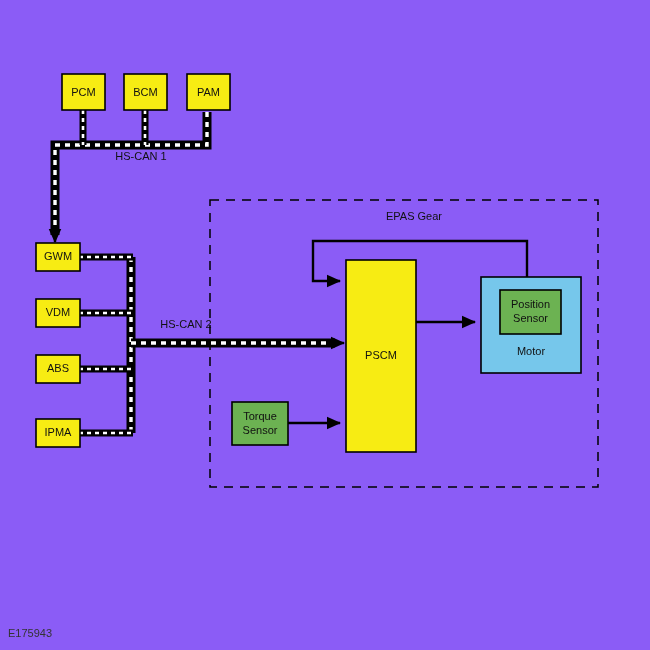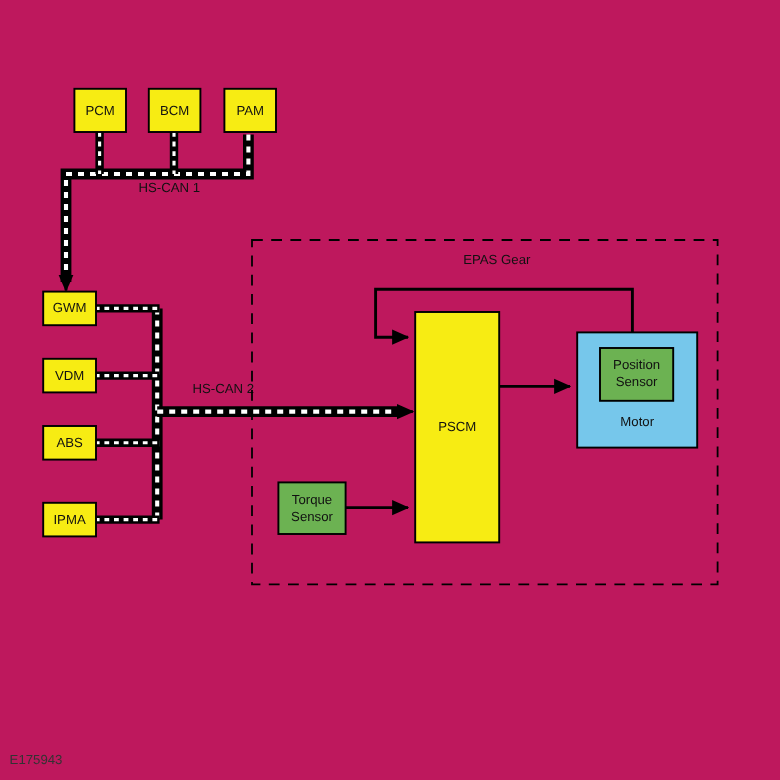--- a/index.html
+++ b/index.html
@@ -8,21 +8,21 @@
     padding: 0;
     background: #ffffff;
   }
   body {
     font-family: "Liberation Sans", sans-serif;
   }
   #canvas {
     position: relative;
     width: 650px;
     height: 650px;
-    background: #be185d;
+    background: #8b5cf6;
     overflow: hidden;
   }
   #diagram-svg {
     position: absolute;
     left: 0;
     top: 0;
     width: 650px;
     height: 650px;
   }
   .node-label {

